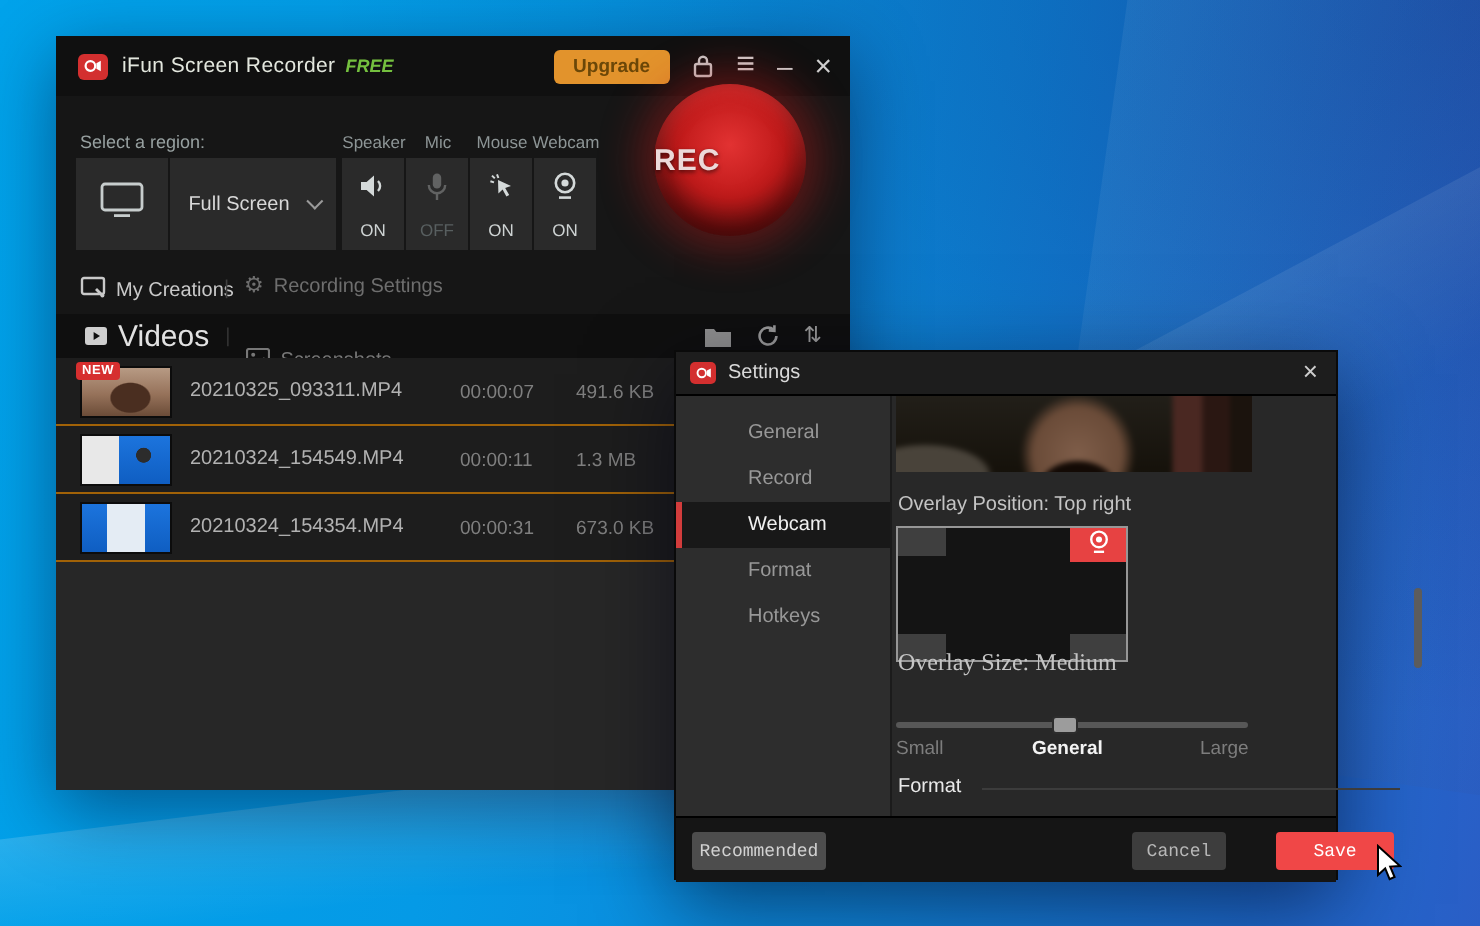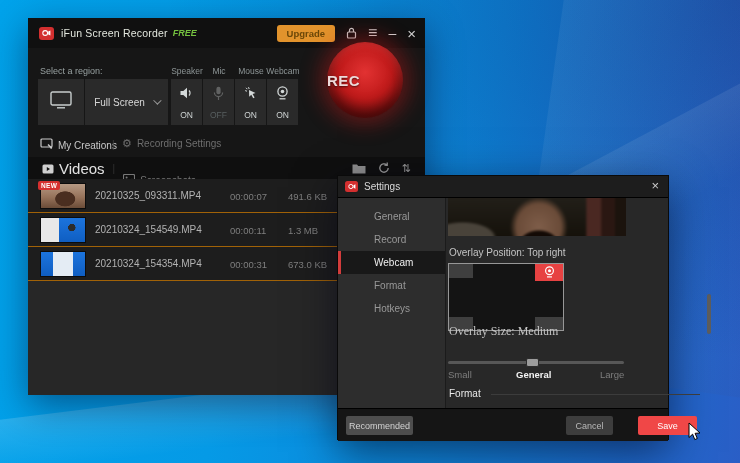--- a/index.html
+++ b/index.html
@@ -147,21 +147,21 @@
   .sl-small  { position:absolute; left:110px; top:193px; font-size:9.5px; color:#7d7d7d; }
   .sl-medium { position:absolute; left:178px; top:193px; font-size:9.5px; color:#f3f3f3; font-weight:bold; }
   .sl-large  { position:absolute; left:262px; top:193px; font-size:9.5px; color:#7d7d7d; }
 
   .fmt-header { position:absolute; left:111px; top:212px; font-size:10px; color:#e9e9e9; }
   .fmt-line { position:absolute; left:153px; top:218px; width:209px; height:1px; background:#3c3c3c; }
   .dlg-scrollthumb { position:absolute; left:369px; top:118px; width:4px; height:40px; background:#5c5c5c; border-radius:2px; cursor:pointer; }
 
   .dlg-footer { position:absolute; left:0; top:232px; width:100%; height:33px; background:#151515; border-top:1px solid #000; }
   .btn { position:absolute; top:7px; height:19px; border:none; border-radius:2px; font-size:9px; cursor:pointer;
-    font-family:Liberation Sans, sans-serif; }
+    font-family:Liberation Mono, monospace; }
   .btn-recommended { left:8px; width:67px; background:#4d4d4d; color:#d2d2d2; }
   .btn-cancel { left:228px; width:47px; background:#3d3d3d; color:#b8b8b8; }
   .btn-save { left:300px; width:59px; background:#f04747; color:#fff; }
 
   .cursor { position:absolute; left:688px; top:422px; z-index:10; pointer-events:none; }
 </style>
 </head>
 <body>
 
 <div class="desktop">

